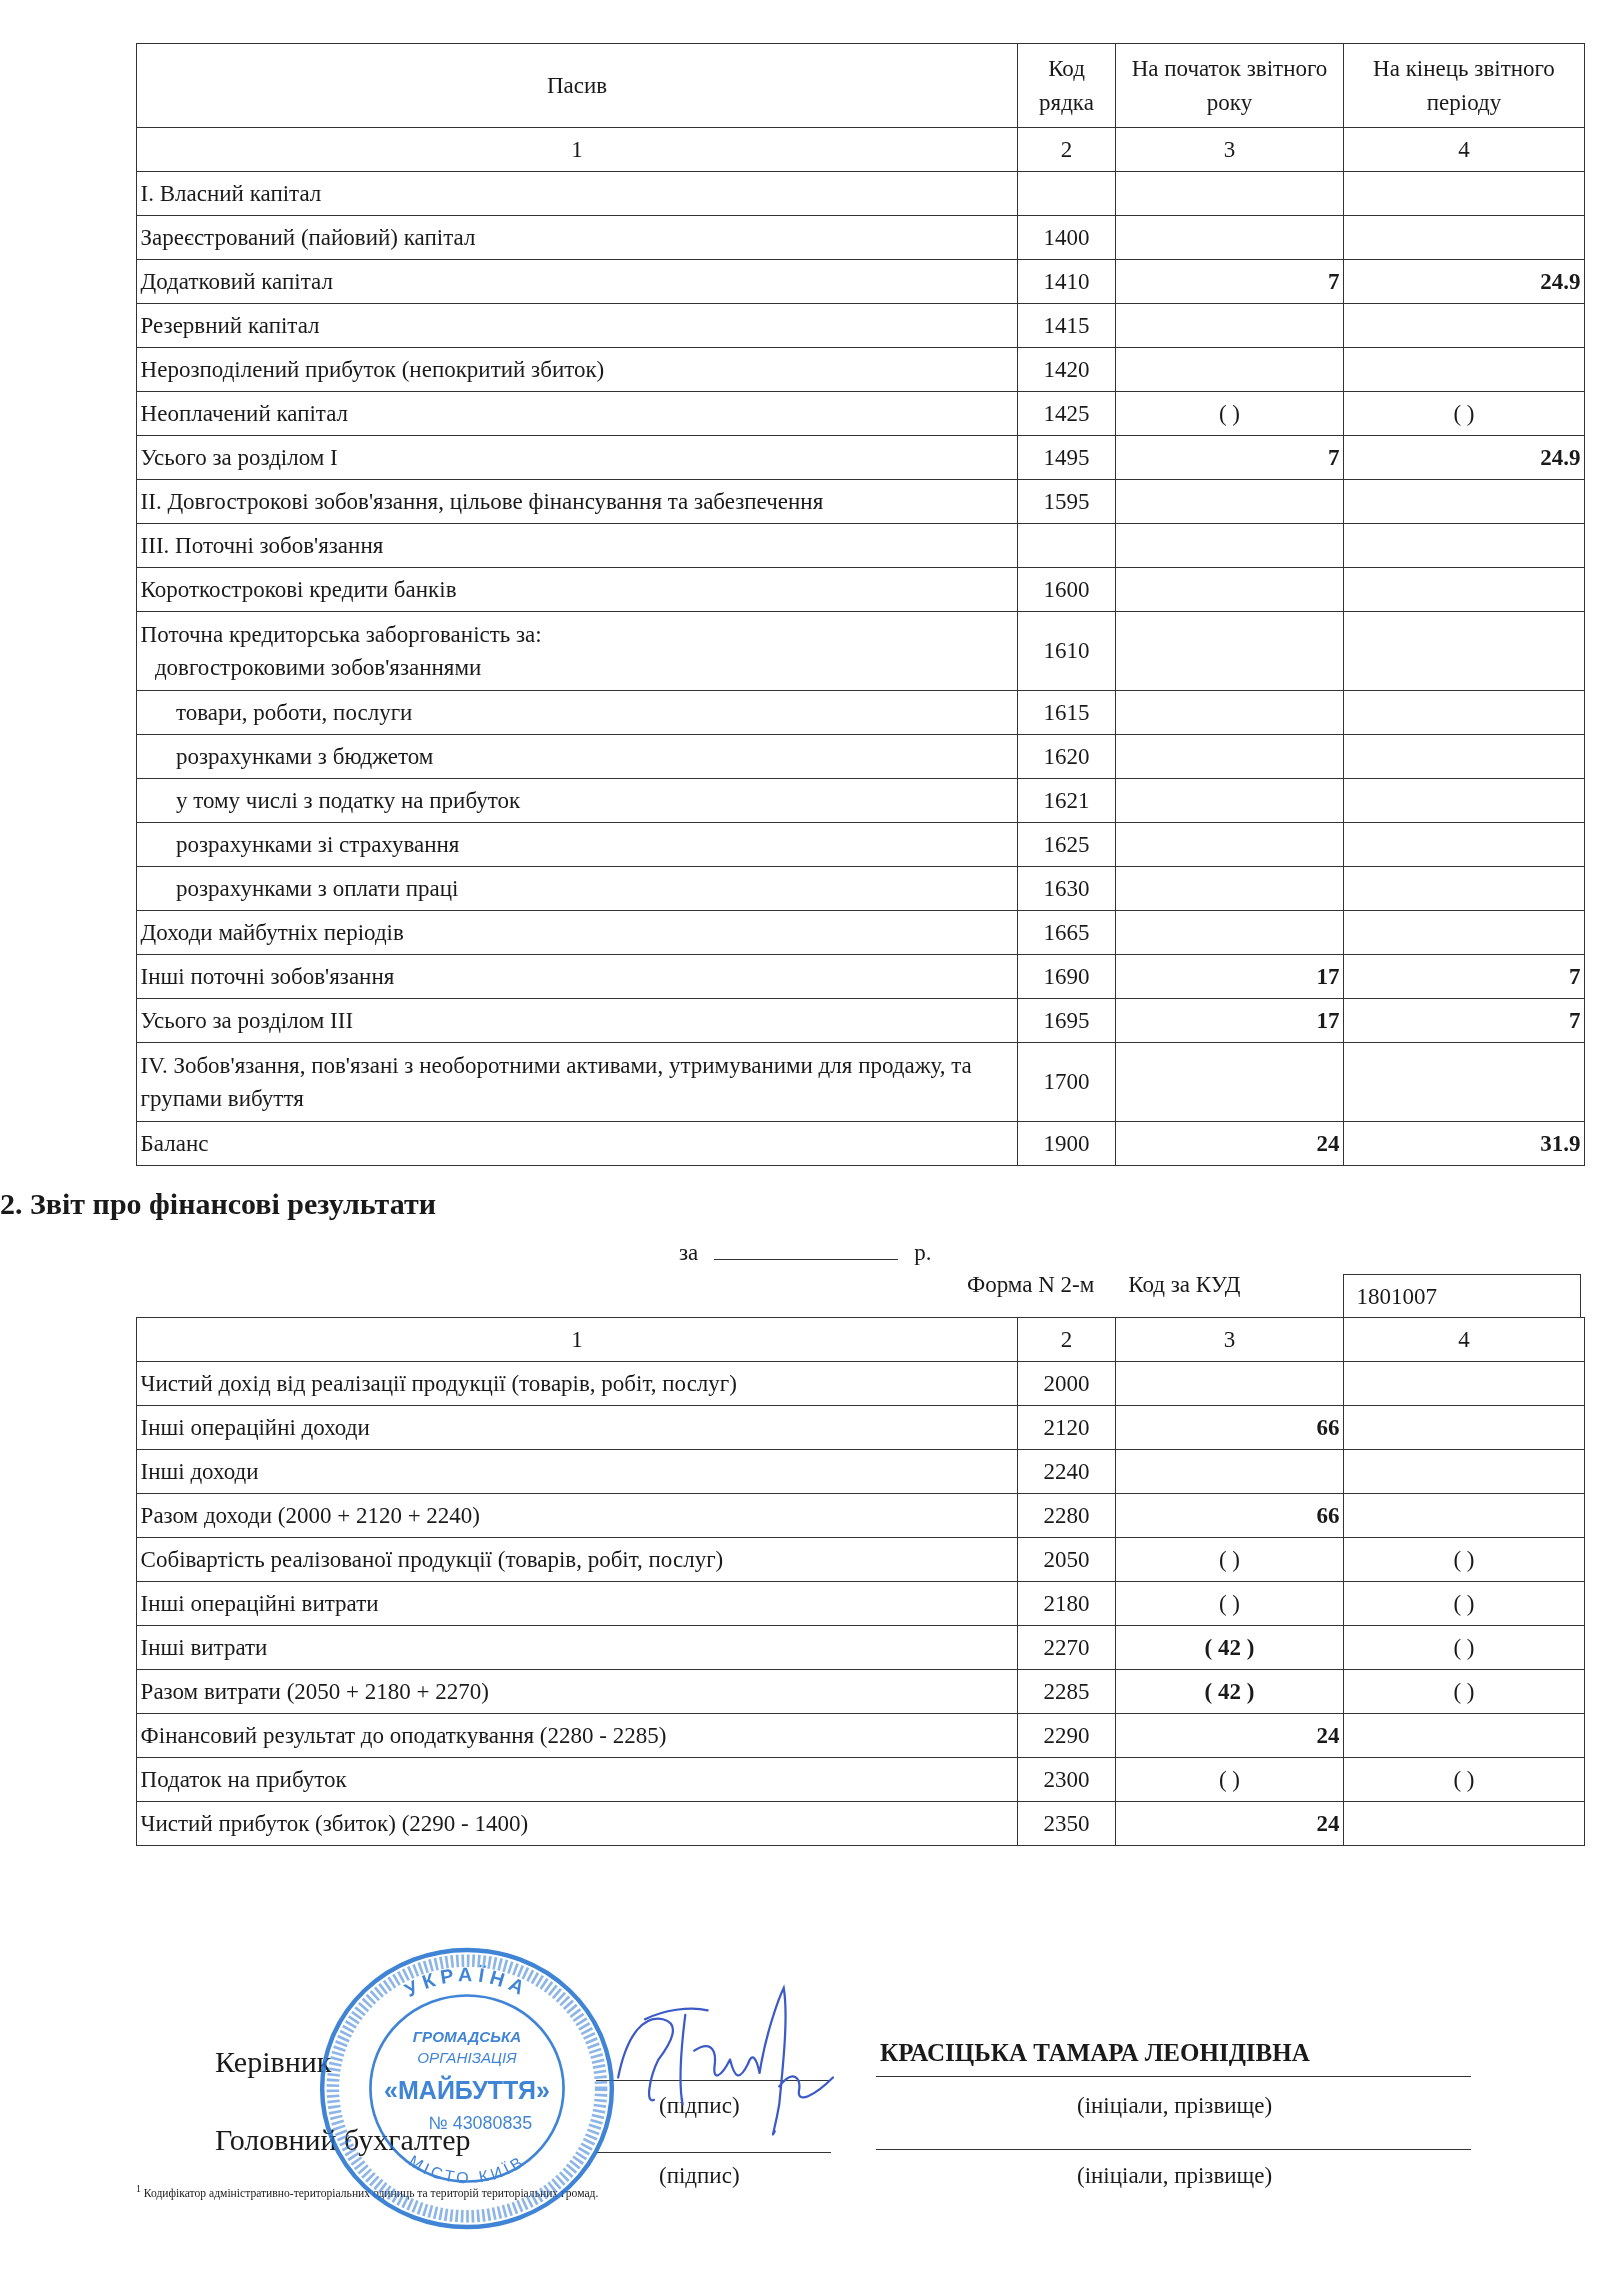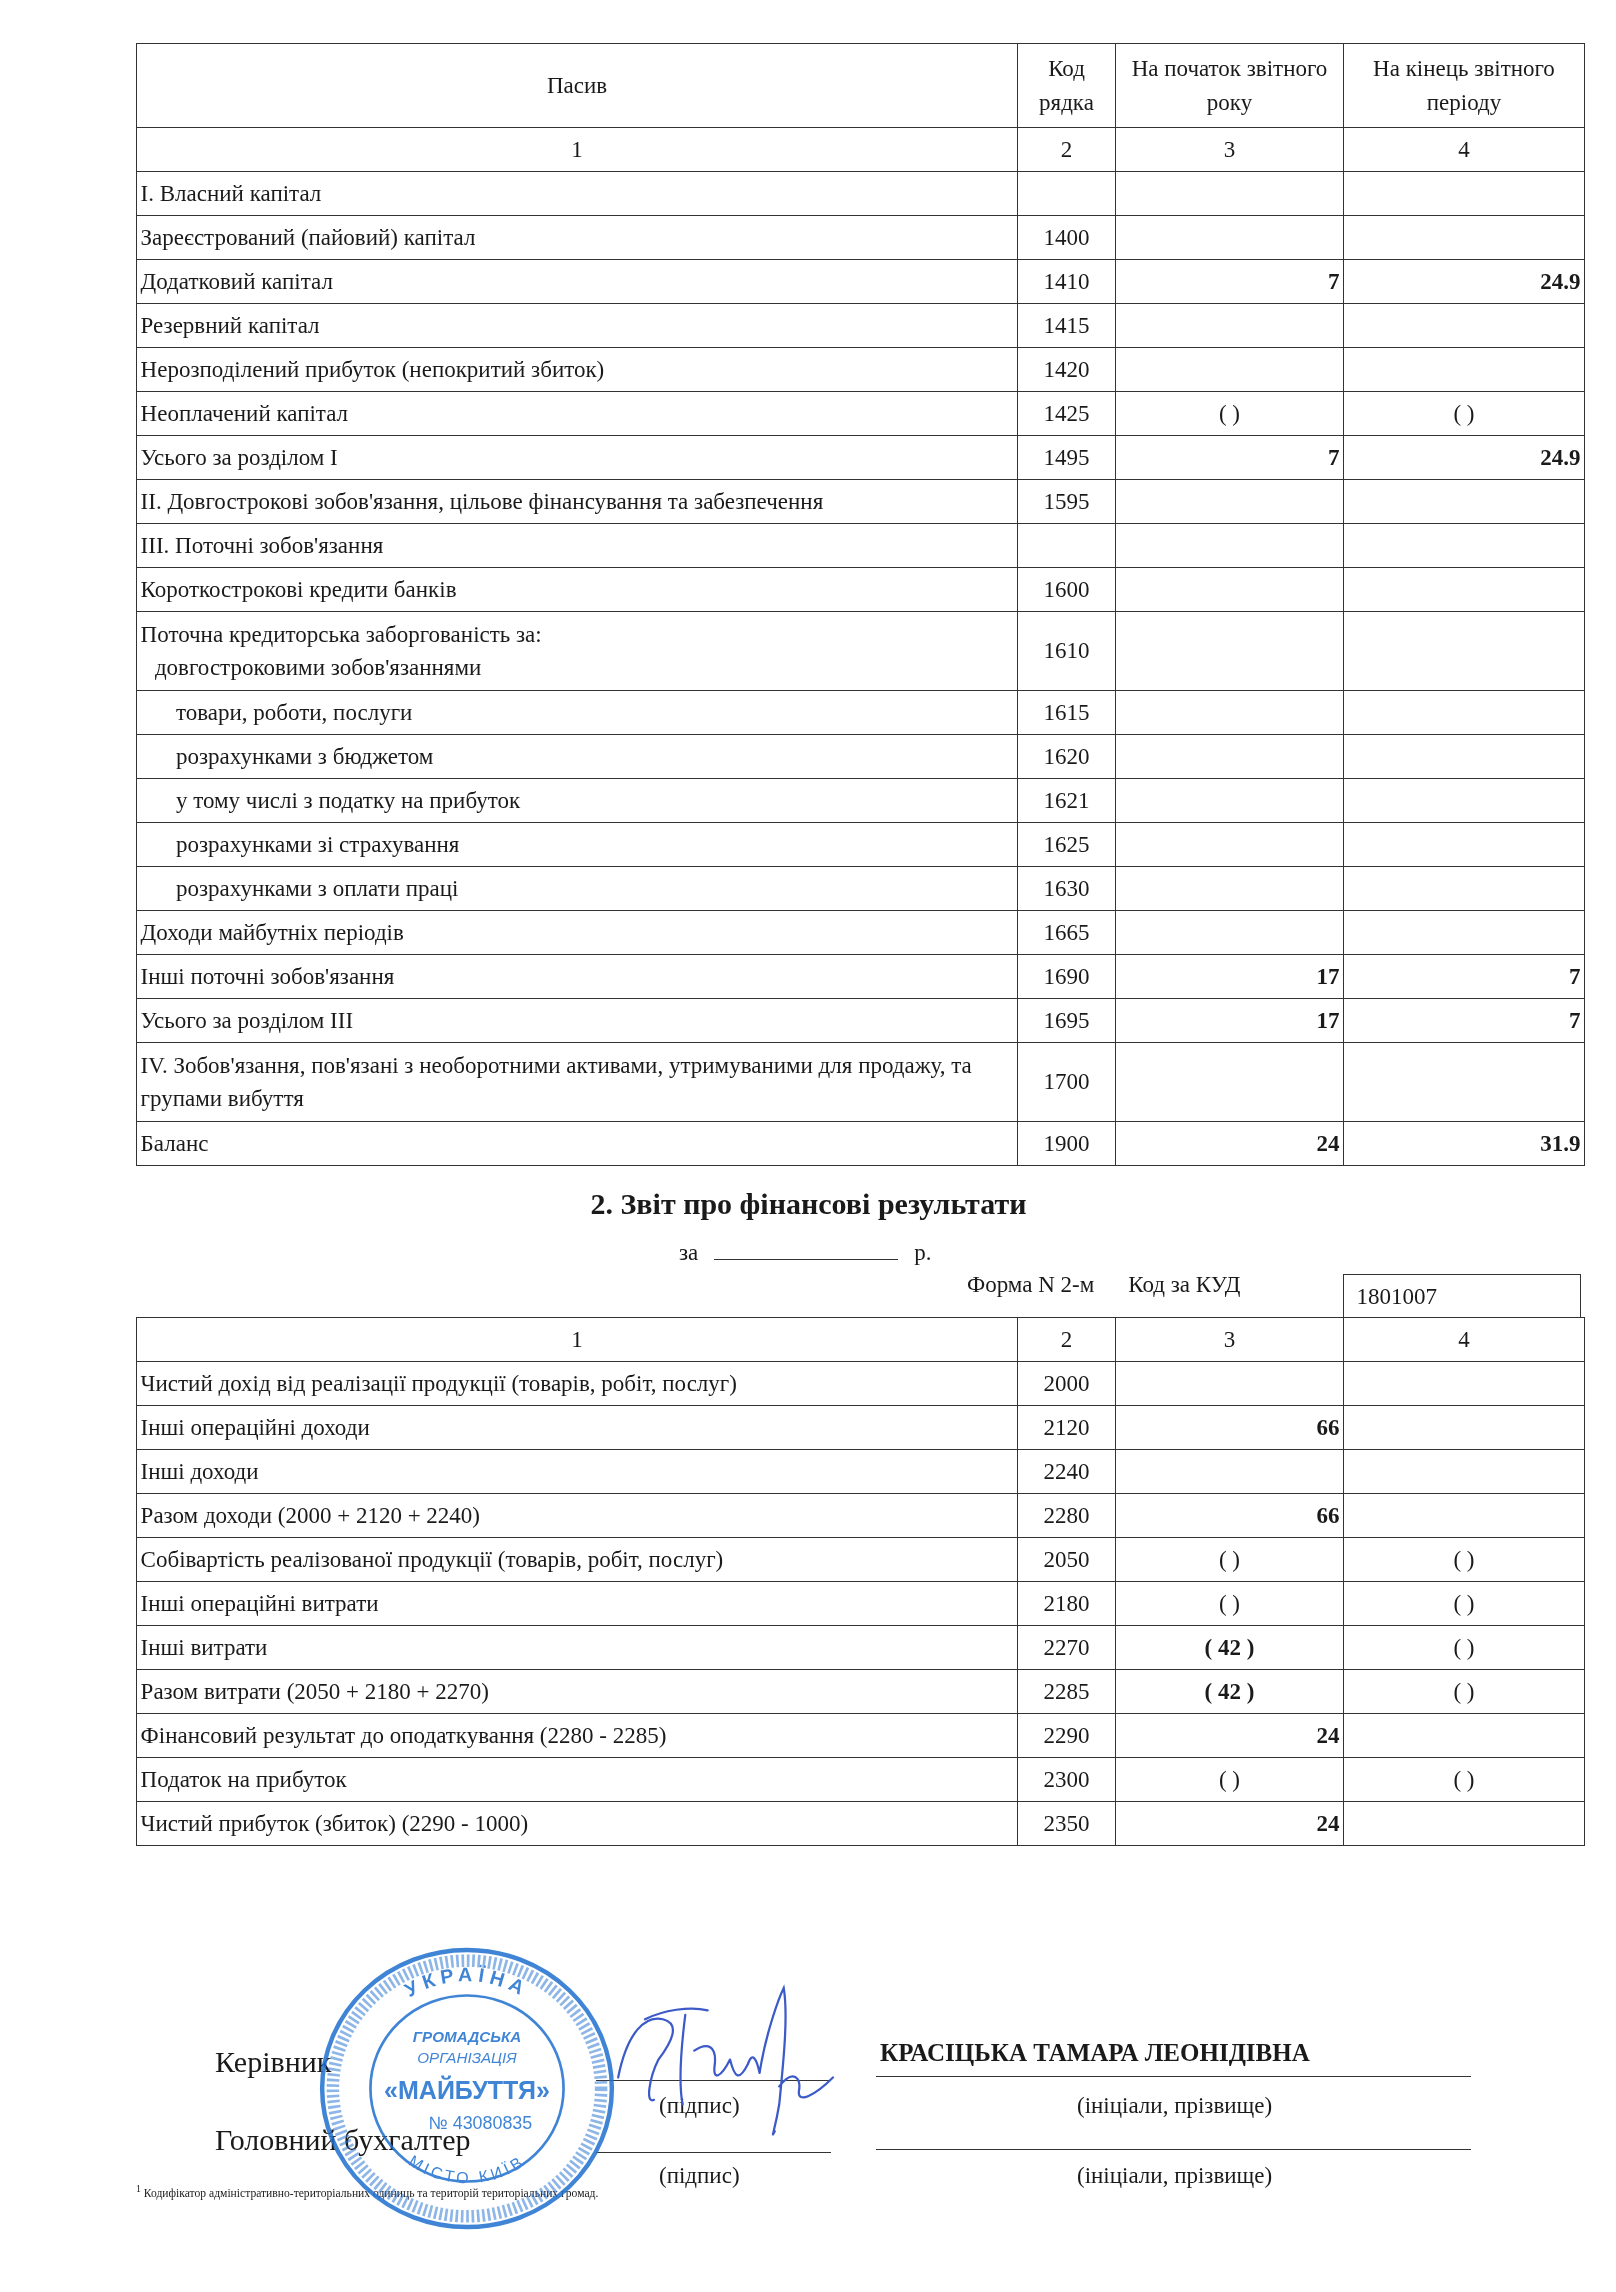--- a/index.html
+++ b/index.html
@@ -8,21 +8,21 @@
   table.grid { position: absolute; border-collapse: collapse; table-layout: fixed; padding-left: 20px; }
   table.grid td { border: 1.8px solid #333; padding: 0 3.6px; font-size: 23px; line-height: 1.45;
                   vertical-align: middle; overflow: hidden; }
   .c-name { text-align: left; margin-left: 12px; }
   .c-code { text-align: center; }
   .c-val  { text-align: right; font-weight: bold; }
   .c-paren { text-align: center; font-weight: normal; }
   .hdr td { text-align: center; }
   .ind { padding-left: 39px !important; }
   .ind2 { padding-left: 14.3px; display:block; }
-  #title2 { position: absolute; top: 1187px; left: 0; width: 100%; text-align: center;
+  #title2 { position: absolute; top: 1187px; left: 0; width: 100%; text-align: left;
             font-size: 30px; font-weight: bold; }
   #za-line { position: absolute; top: 1240px; left: 679px; font-size: 23px; }
   #za-line .blank { display: inline-block; width: 184px; border-bottom: 1.8px solid #333;
                     margin: 0 16px; height: 18px; vertical-align: baseline; }
   #form-row { position: absolute; top: 1272px; left: 967px; font-size: 23px; }
   #form-row span { margin-right: 34px; }
   #kud-box { position: absolute; top: 1274px; left: 1343px; width: 238px; height: 43px;
              border: 1.8px solid #333; border-bottom: none; font-size: 23px; line-height: 43px;
              padding-left: 12.5px; box-sizing: border-box; }
   .sig { position: absolute; font-size: 30px; }
@@ -267,21 +267,21 @@
     <td class="c-val">24</td>
     <td class="c-val"></td>
   </tr>
   <tr style="height:44px">
     <td class="c-name">Податок на прибуток</td>
     <td class="c-code">2300</td>
     <td class="c-paren">(  )</td>
     <td class="c-paren">(  )</td>
   </tr>
   <tr style="height:44px">
-    <td class="c-name">Чистий прибуток (збиток) (2290 - 1000)</td>
+    <td class="c-name">Чистий прибуток (збиток) (2290 - 1400)</td>
     <td class="c-code">2350</td>
     <td class="c-val">24</td>
     <td class="c-val"></td>
   </tr>
 </tbody>
   </table>
 
 <div class="sig" style="top:2045px; left:215px;">Керівник</div>
 <div class="sig-line" style="top:2080px; left:596px; width:235px;"></div>
 <div class="sig-caption" style="top:2093px; left:659px;">(підпис)</div>

